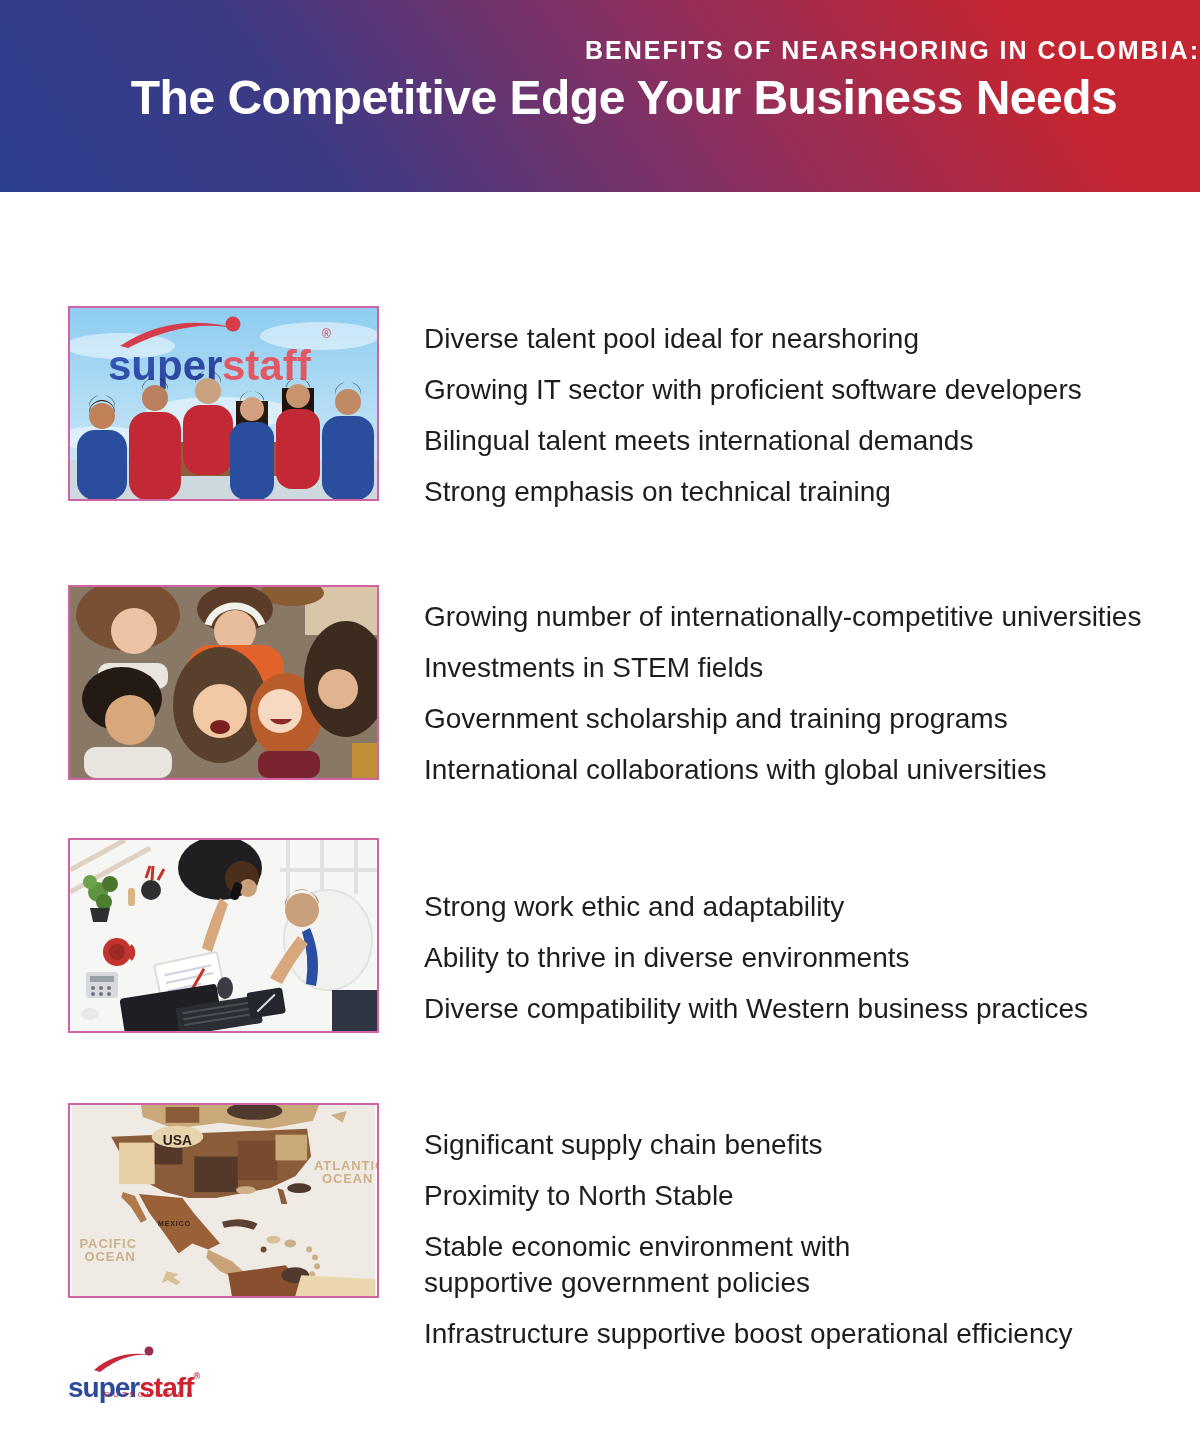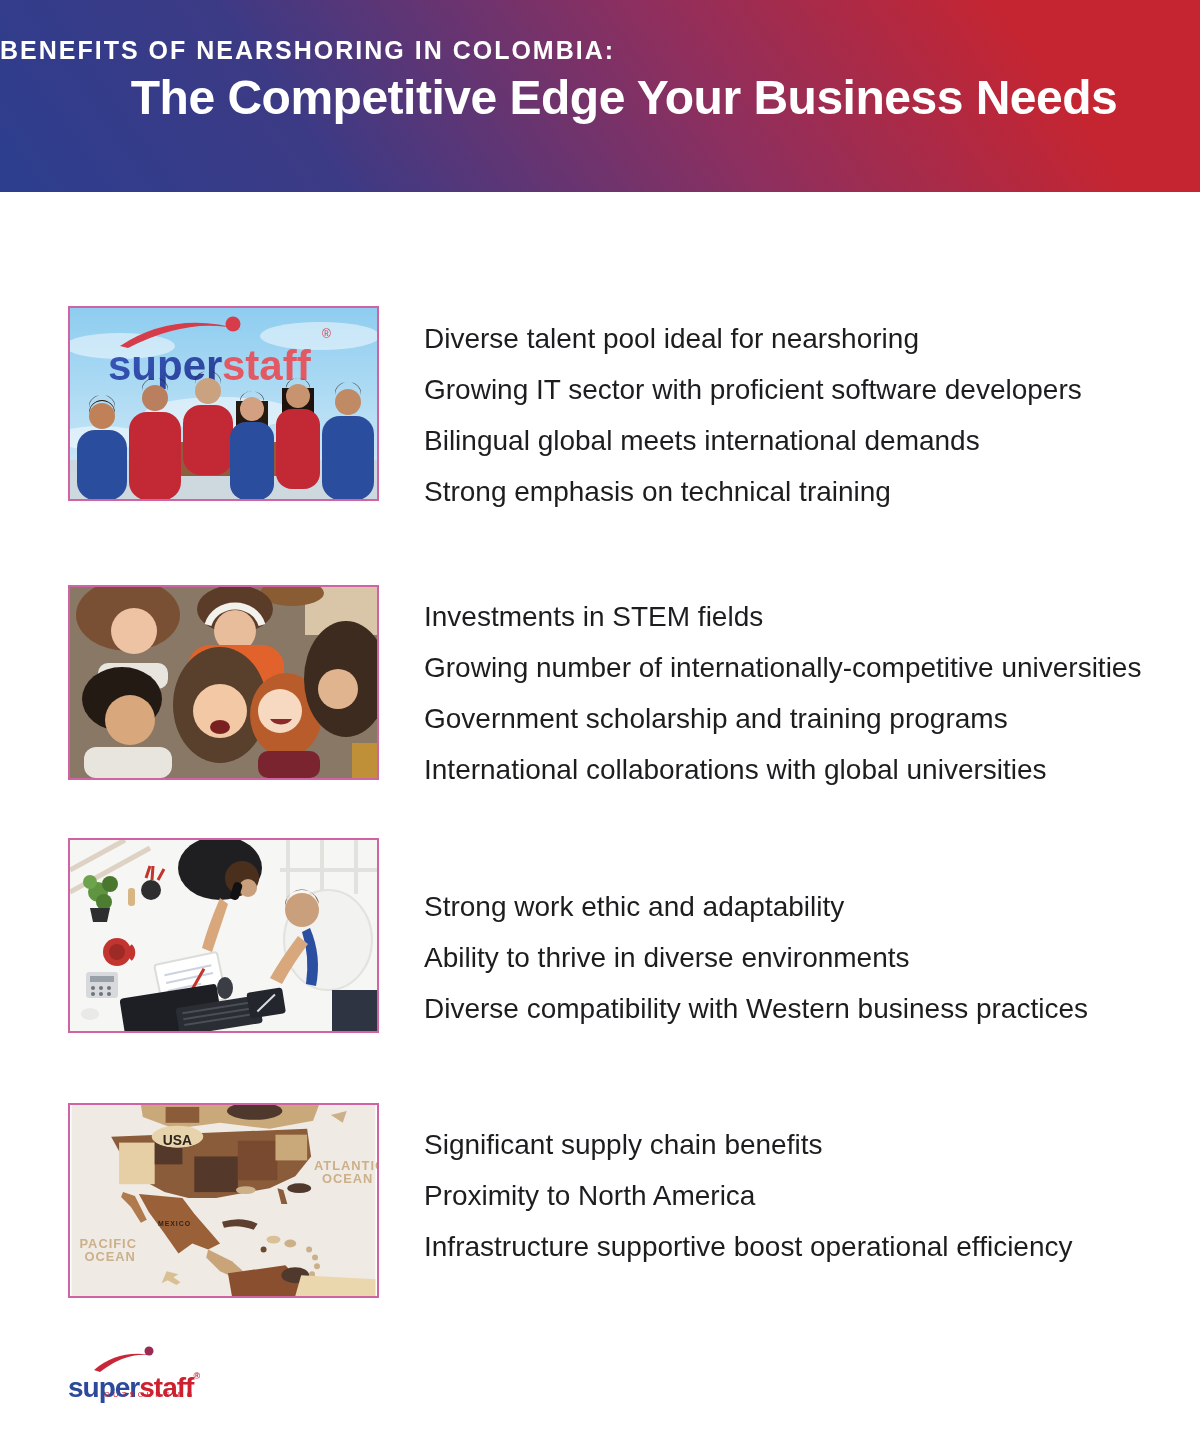--- a/index.html
+++ b/index.html
@@ -2,21 +2,21 @@
 <html><head>
 <meta charset="utf-8">
 <style>
   html,body{margin:0;padding:0;background:#ffffff;}
   .page{position:relative;width:1200px;height:1447px;background:#ffffff;overflow:hidden;
         font-family:"Liberation Sans",sans-serif;}
 
   
   .header{position:absolute;left:0;top:0;width:1200px;height:192px;
           background:linear-gradient(55deg,#2c3e8e 0%,#3c3a85 26%,#8e2f5e 58%,#c52531 85%);}
-  .eyebrow{position:absolute;left:0;top:36px;width:100%;text-align:left;color:#ffffff;
+  .eyebrow{position:absolute;left:0;top:36px;width:100%;text-align:right;color:#ffffff;
            font-size:25px;font-weight:600;letter-spacing:2px;}
   .title{position:absolute;left:0;top:70px;width:100%;text-align:center;color:#ffffff;
          font-size:48px;font-weight:800;letter-spacing:-0.5px;white-space:nowrap;padding-left:24px;}
 
   
   .photo{position:absolute;left:68px;width:307px;height:191px;border:2px solid #cf63a4;
          background:#fff;box-sizing:content-box;}
   .photo svg{display:block;width:100%;height:100%;}
   #photo1{top:306px}#photo2{top:585px}#photo3{top:838px}#photo4{top:1103px}
 
@@ -115,21 +115,21 @@
             <circle r="13" fill="#bf8a64"></circle>
             <path d="M-13,-9 a13,11 0 0 1 26,0 l0,2 a13,13 0 0 0 -26,0 z" fill="#2a1c12"></path>
             <rect x="-26" y="14" width="52" height="84" rx="18" fill="#2b4d9e"></rect>
           </g>
       </g>
     </svg>
   </div>
   <div class="benefits" id="list1">
     <div class="benefit-item">Diverse talent pool ideal for nearshoring</div>
     <div class="benefit-item">Growing IT sector with proficient software developers</div>
-    <div class="benefit-item">Bilingual global meets international demands</div>
+    <div class="benefit-item">Bilingual talent meets international demands</div>
     <div class="benefit-item">Strong emphasis on technical training</div>
   </div>
 
   <div class="photo" id="photo2">
     <svg viewBox="0 0 307 191">
       <rect x="0" y="0" width="307" height="191" fill="#8a7866"></rect>
       <rect x="235" y="0" width="72" height="48" fill="#d9c6a8"></rect>
       <ellipse cx="222" cy="6" rx="32" ry="13" fill="#8a5c34"></ellipse>
       <g>
         <ellipse cx="58" cy="28" rx="52" ry="36" fill="#7a5034"></ellipse>
@@ -159,22 +159,22 @@
         <rect x="188" y="164" width="62" height="27" rx="10" fill="#7a2430"></rect>
       </g>
       <g>
         <ellipse cx="276" cy="92" rx="42" ry="58" fill="#3c2b1e"></ellipse>
         <circle cx="268" cy="102" r="20" fill="#e0b48e"></circle>
         <rect x="282" y="156" width="40" height="35" fill="#c09038"></rect>
       </g>
     </svg>
   </div>
   <div class="benefits" id="list2">
+    <div class="benefit-item">Growing number of internationally-competitive universities</div>
     <div class="benefit-item">Investments in STEM fields</div>
-    <div class="benefit-item">Growing number of internationally-competitive universities</div>
     <div class="benefit-item">Government scholarship and training programs</div>
     <div class="benefit-item">International collaborations with global universities</div>
   </div>
 
   <div class="photo" id="photo3">
     <svg viewBox="0 0 307 191">
       <rect x="0" y="0" width="307" height="191" fill="#f6f6f4"></rect>
       <g stroke="#e1e1de" stroke-width="4" fill="none">
         <path d="M218,0 v62 M252,0 v58 M286,0 v54 M210,30 h97"></path>
       </g>
@@ -299,21 +299,23 @@
         <text x="253" y="79" font-size="13">OCEAN</text>
       </g>
       <g fill="#cbb089" font-weight="700" letter-spacing="1">
         <text x="8" y="145" font-size="13">PACIFIC</text>
         <text x="13" y="158" font-size="13">OCEAN</text>
       </g>
     </svg>
   </div>
   <div class="benefits" id="list4">
     <div class="benefit-item">Significant supply chain benefits</div>
-    <div class="benefit-item">Proximity to North America</div>
+    <div class="benefit-item">Proximity to North Stable</div>
+    <div class="benefit-item">Stable economic environment with
+supportive government policies</div>
     <div class="benefit-item">Infrastructure supportive boost operational efficiency</div>
   </div>
 
   <div class="footer-logo">
     <svg class="footer-swoosh" width="86" height="26" viewBox="0 0 86 26">
       <path d="M2,24 Q28,2 64,10 Q36,4 8,26 Z" fill="#c8273a"></path>
       <circle cx="57" cy="5" r="4.5" fill="#9b2a52"></circle>
     </svg>
     <div class="logo-word"><span class="logo-super">super</span><span class="logo-staff">staff</span><span class="logo-reg">®</span></div>
     <div class="logo-tagline">OUTSOURCING</div>

